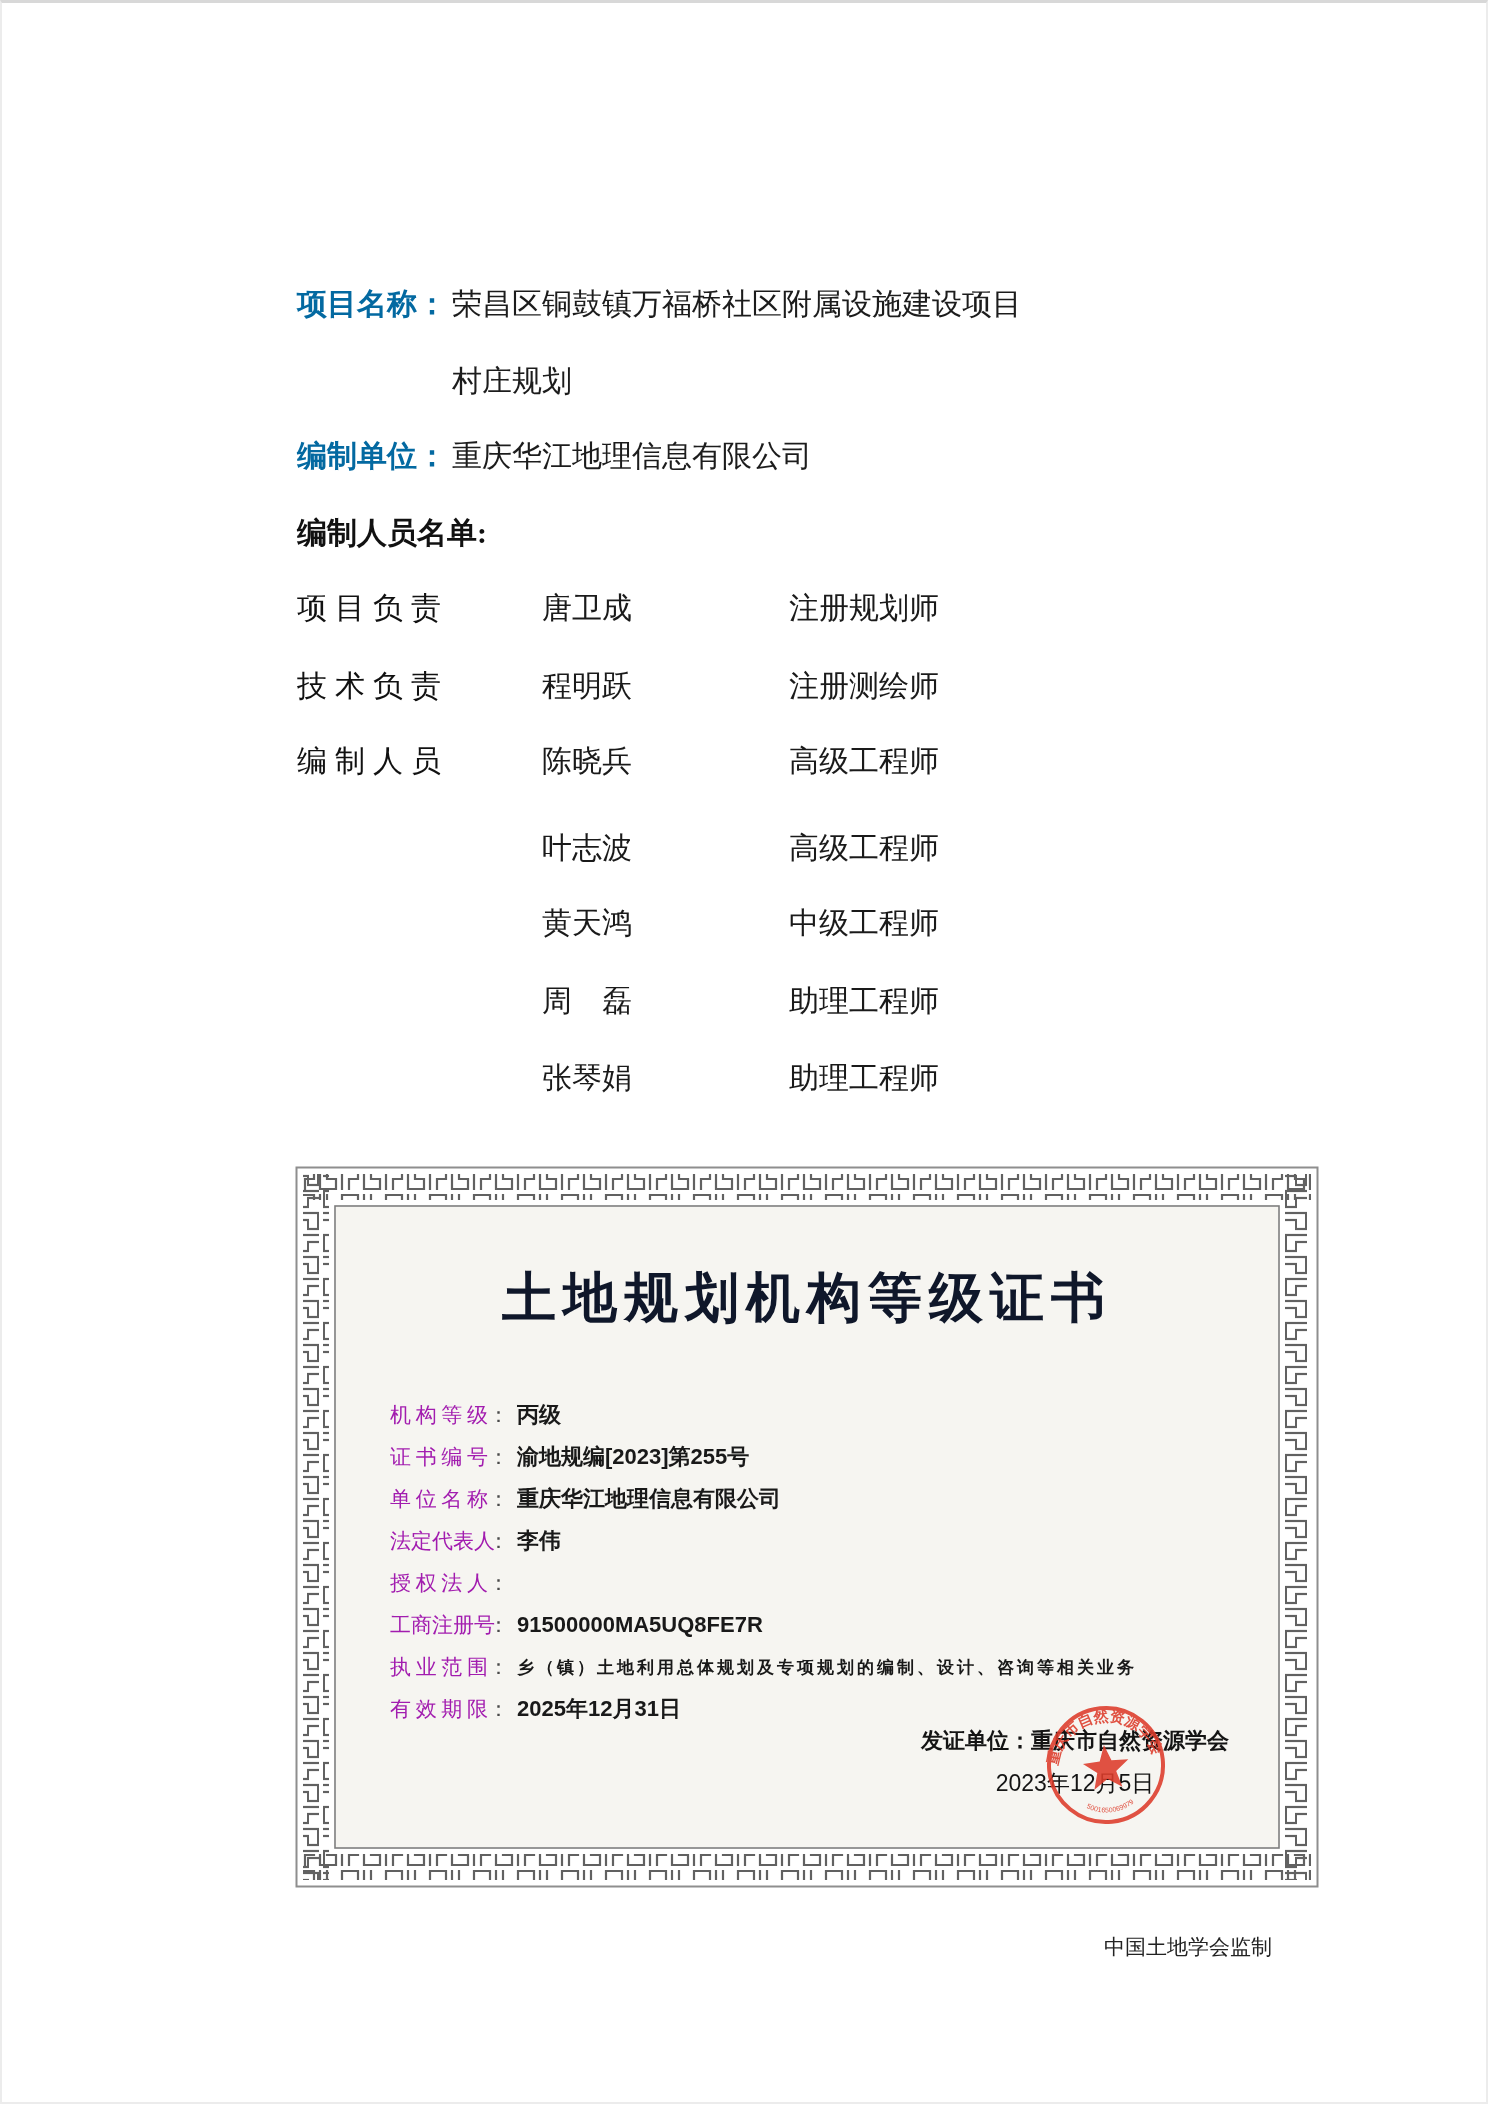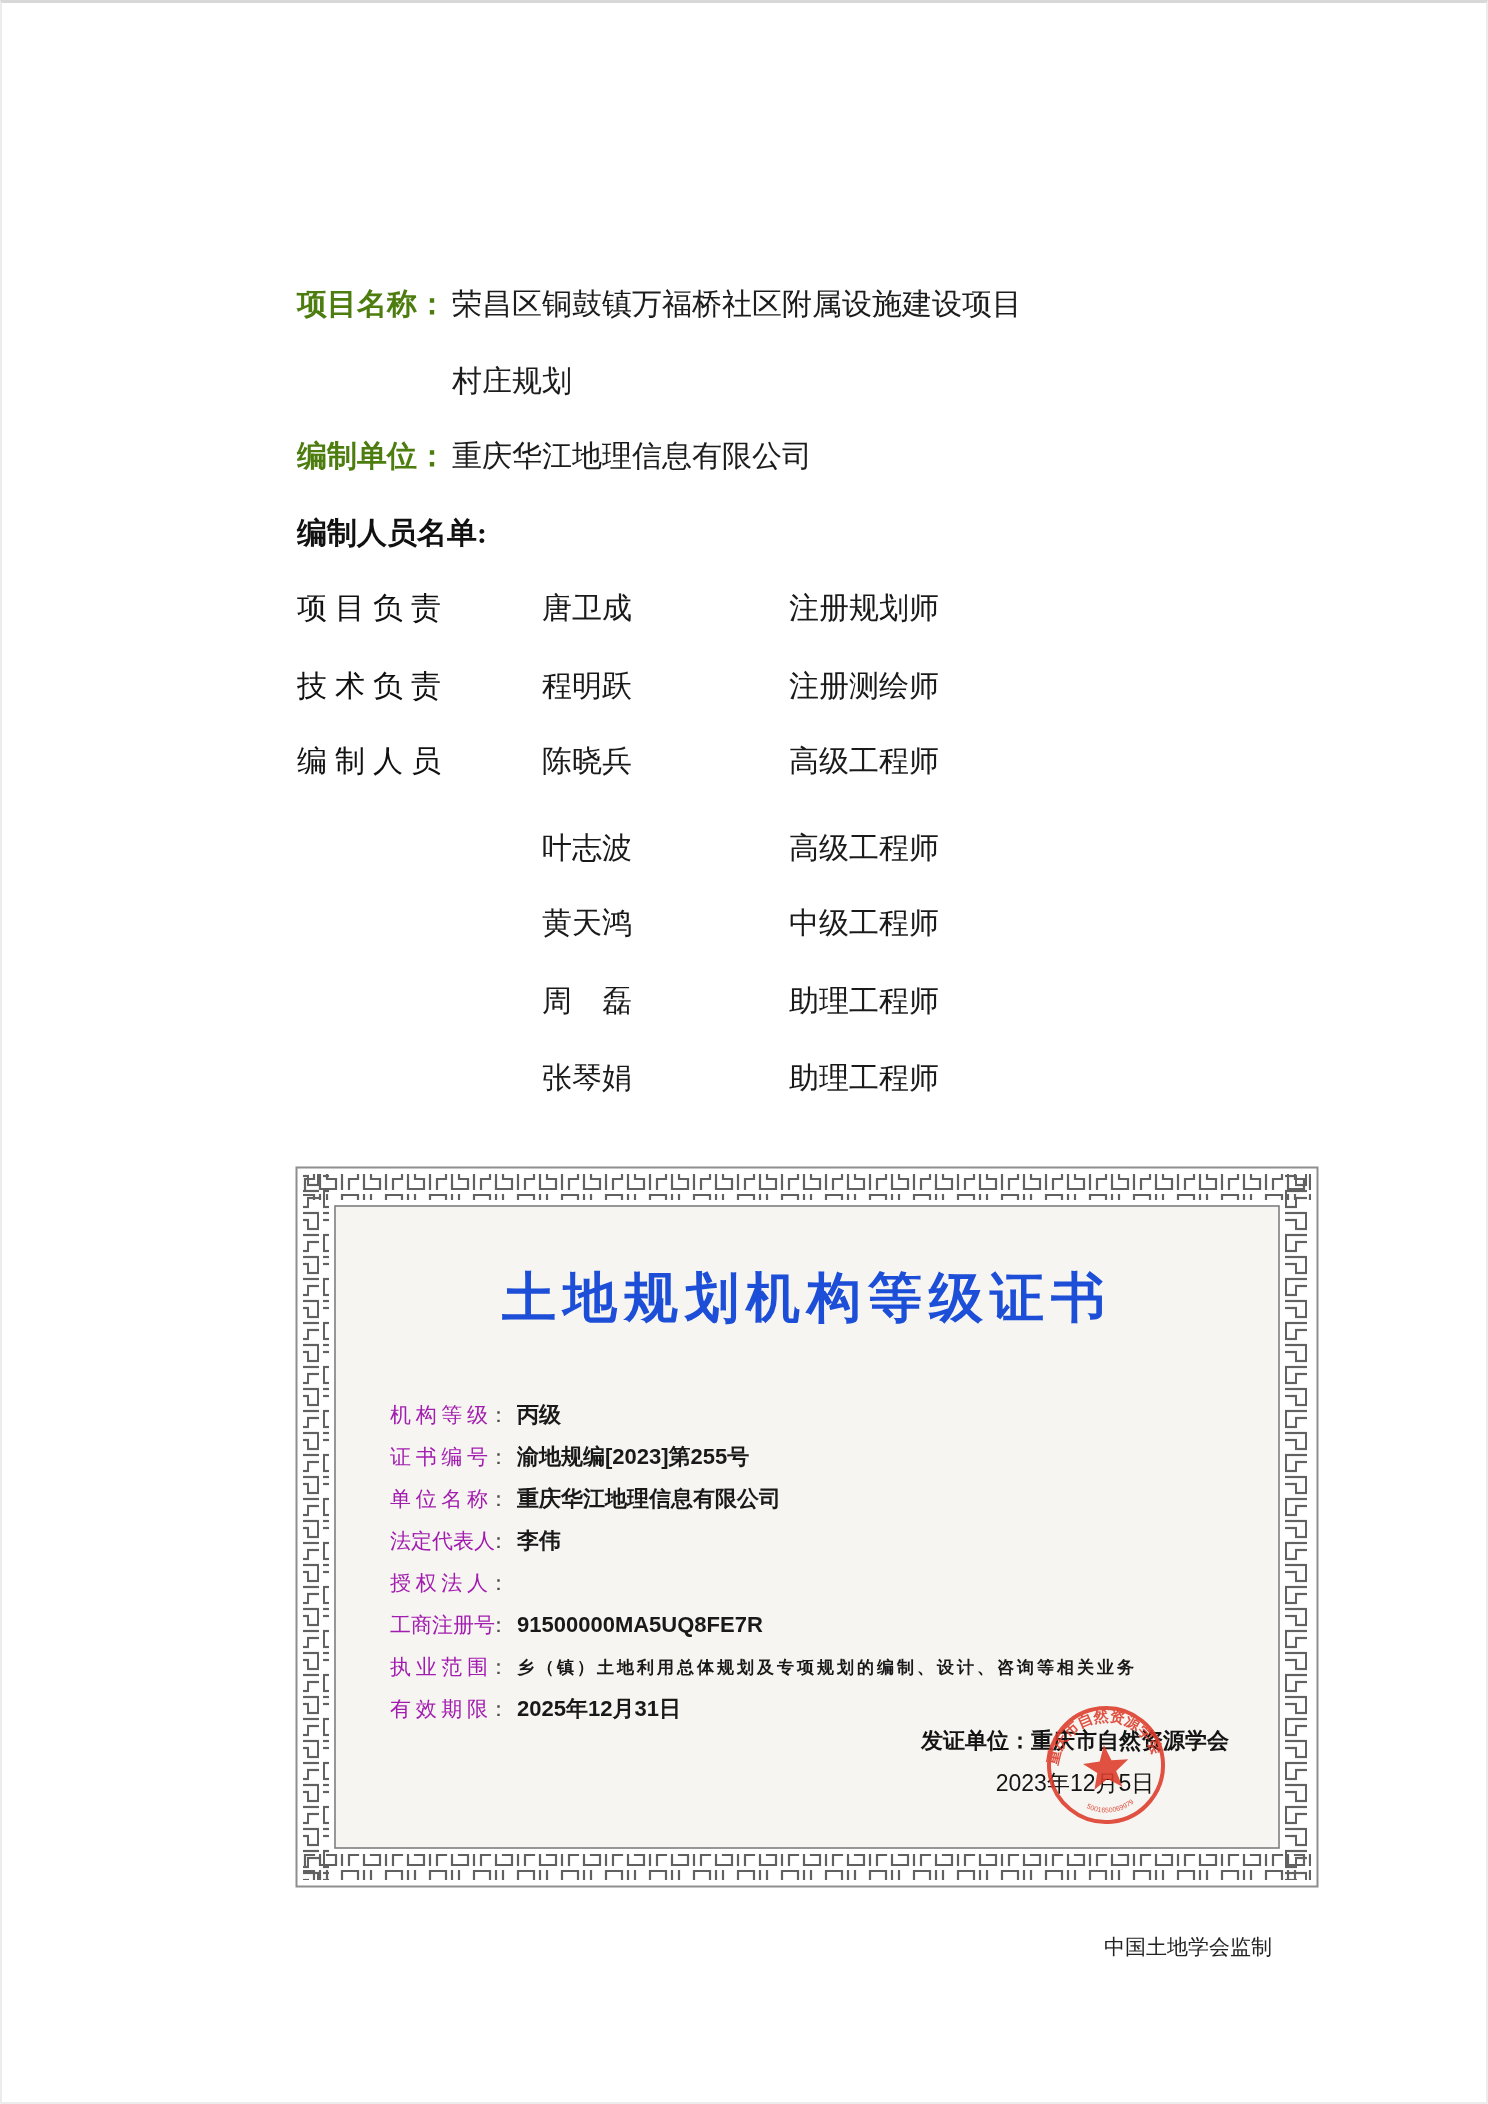--- a/index.html
+++ b/index.html
@@ -3,21 +3,21 @@
 <meta charset="utf-8">
 <style>
   html,body{margin:0;padding:0;background:#ffffff;}
   .page{
     position:relative; width:1488px; height:2104px; background:#ffffff;
     border:2px solid #ececec; border-top:3px solid #d8d8d8; box-sizing:border-box;
     font-family:"Liberation Serif","DejaVu Serif",serif; color:#1a1a1a; overflow:hidden;
   }
   
   .doc-row{position:absolute; left:295px; white-space:nowrap; font-size:30px; line-height:36px;}
-  .doc-label{display:inline-block; width:155px; font-weight:bold; color:#4d7c0f;}
+  .doc-label{display:inline-block; width:155px; font-weight:bold; color:#0369a1;}
   .doc-heading{font-weight:bold; color:#111;}
   .doc-content{color:#1c1c1c;}
   .row-project{top:283px;}
   .row-project2{top:352px; left:450px;margin-top:8px;}
   .row-unit{top:435px;}
   .row-roster-heading{top:512px;}
   .roster{position:absolute; left:295px; top:0; width:900px;}
   .roster-row{position:absolute; white-space:nowrap; font-size:30px; line-height:42px; height:42px;}
   .roster-row:nth-of-type(1){top:584px;}
   .roster-row:nth-of-type(2){top:662px;}
@@ -29,21 +29,21 @@
   .roster-role{position:absolute; left:0; width:245px; font-weight:normal; letter-spacing:8px; color:#111;}
   .roster-name{position:absolute; left:245px; width:247px;}
   .roster-title{position:absolute; left:492px;}
   
   .cert{position:absolute; left:293px; top:1163px; width:1024px; height:722px; background:#ffffff;}
   .cert-inner{position:absolute; left:41px; top:41px; width:942px; height:640px; background:#f6f5f1;}
   .cert-frame{position:absolute; left:0; top:0; pointer-events:none;}
   .cert-title{
     position:absolute; left:0; top:96px; width:100%; text-align:center;
     font-family:"Liberation Sans","DejaVu Sans",sans-serif;
-    font-weight:bold; font-size:54px; letter-spacing:7px; color:#1d4ed8;
+    font-weight:bold; font-size:54px; letter-spacing:7px; color:#0f172a;
   }
   .cert-fields{position:absolute; left:95px; top:228px; width:820px;
     font-family:"Liberation Sans","DejaVu Sans",sans-serif;}
   .cert-row{height:42px; display:flex; align-items:center; white-space:nowrap;}
   .cf-label{display:inline-block; width:98px; font-size:21px; color:#a21caf;
     text-align:justify; text-align-last:justify;}
   .cf-colon{font-size:21px; color:#4a4a4a;}
   .cf-value{margin-left:8px; font-size:22px; font-weight:bold; color:#191919;}
   .cert-row.small .cf-value{font-size:17px; letter-spacing:3px;}
   .cert-issuer{position:absolute; left:600px; top:560px; width:360px; text-align:center;

